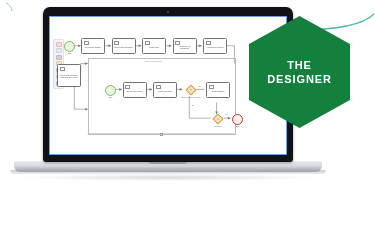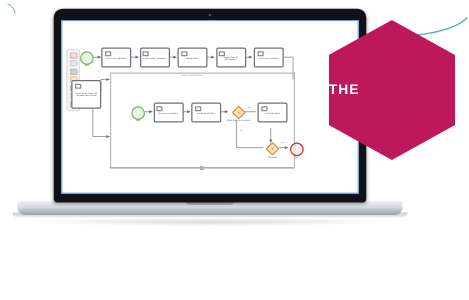--- a/index.html
+++ b/index.html
@@ -69,24 +69,24 @@
   .flbl{position:absolute;font-size:1.6px;color:#6a6c70;white-space:nowrap;}
 
   .pool{position:absolute;box-sizing:border-box;border:.6px solid #b9bbbf;background:transparent;}
   .pool-lbl{position:absolute;font-size:1.8px;color:#8b8d91;white-space:nowrap;}
   .collapse{position:absolute;width:3px;height:3px;border:.5px solid #9a9ca0;
             background:#fff;box-sizing:border-box;}
   .collapse:before{content:"";position:absolute;left:.6px;right:.6px;top:1px;
             height:.5px;background:#8a8c90;}
 
   
-  .hex{position:absolute;left:263px;top:16px;width:101px;height:112px;
-       background:#be185d;
+  .hex{position:absolute;left:249px;top:16px;width:101px;height:112px;
+       background:#15803d;
        clip-path:polygon(50% 0%,100% 25%,100% 75%,50% 100%,0% 75%,0% 25%);
-       display:flex;align-items:center;}
+       display:flex;align-items:center;justify-content:center;}
   .hex-txt{color:#ffffff;font-weight:bold;font-size:11px;line-height:14px;
            letter-spacing:.9px;text-align:center;}
 </style>
 </head>
 <body>
 
 <div class="stage">
 
   <svg class="deco" viewBox="0 0 375 196">
     <path d="M297 30 C 330 30, 362 26, 374 14" fill="none" stroke="#4fb3b3" stroke-width="1.1"></path>
@@ -220,16 +220,17 @@
           <div class="elbl" style="left:176px;top:108px;width:23px;">End</div>
 
         </div>
       </div>
     </div>
   </div>
 
   <div class="hex">
     <div class="hex-txt">
       <div>THE</div>
+      <div>DESIGNER</div>
     </div>
   </div>
 
 </div>
 
 </body></html>

